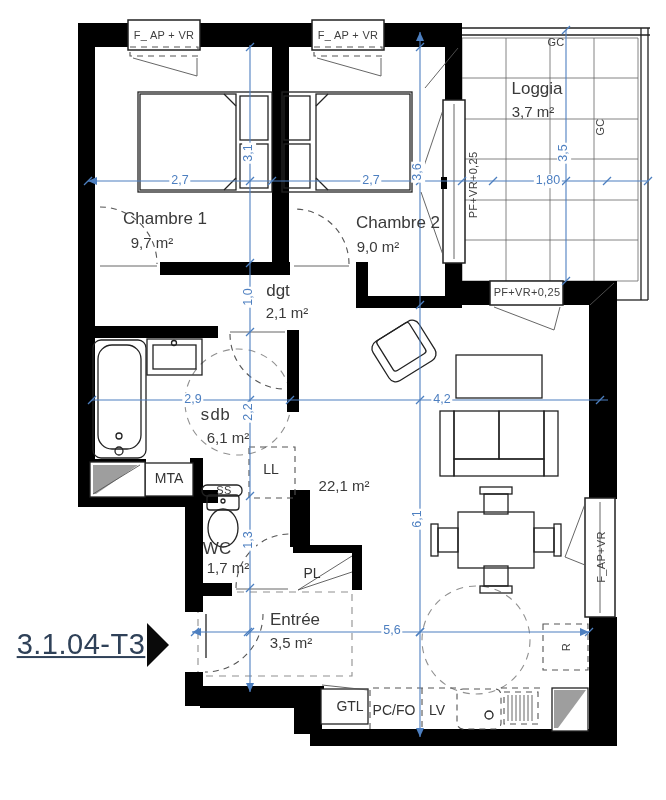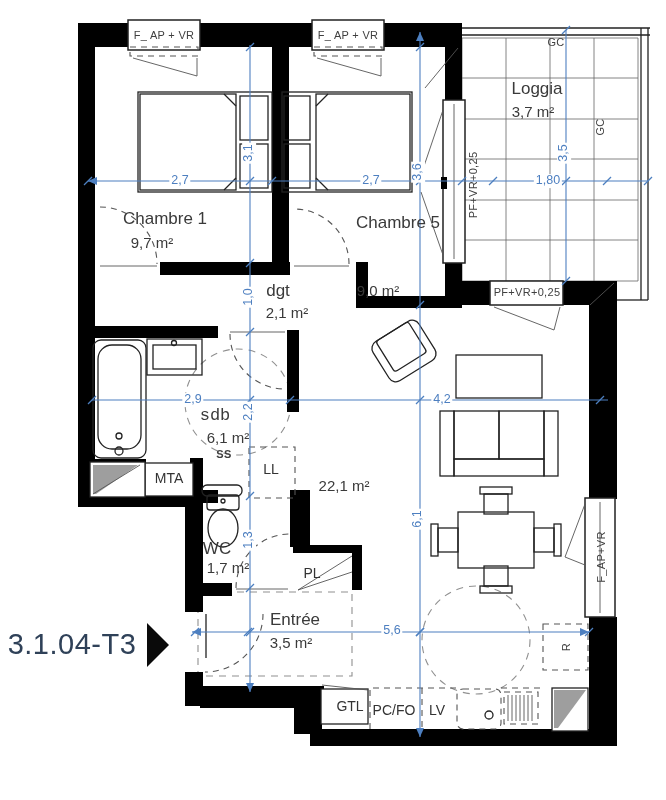--- a/index.html
+++ b/index.html
@@ -271,22 +271,22 @@
     <polygon class="bluefill" points="250,692 246,683 254,683"></polygon>
     <polygon class="bluefill" points="192,632 201,628 201,636"></polygon>
     <polygon class="bluefill" points="589,632 580,628 580,636"></polygon>
   </g>
 
   <polygon points="147,623 147,667 169,645" fill="#0a0a0a"></polygon>
 </svg>
 
   <div class="lbl name" style="left:165px;top:219px;">Chambre 1</div>
   <div class="lbl area" style="left:152px;top:243px;">9,7 m²</div>
-  <div class="lbl name" style="left:398px;top:223px;">Chambre 5</div>
-  <div class="lbl area" style="left:378px;top:247px;margin-top:44px;">9,0 m²</div>
+  <div class="lbl name" style="left:398px;top:223px;">Chambre 2</div>
+  <div class="lbl area" style="left:378px;top:247px;">9,0 m²</div>
   <div class="lbl name" style="left:537px;top:89px;">Loggia</div>
   <div class="lbl area" style="left:533px;top:112px;">3,7 m²</div>
   <div class="lbl name" style="left:278px;top:291px;">dgt</div>
   <div class="lbl area" style="left:287px;top:313px;">2,1 m²</div>
   <div class="lbl name" style="left:215px;top:416px;font-family:Liberation Mono, monospace;">sdb</div>
   <div class="lbl area" style="left:218px;top:438px;margin-left:10px;">6,1 m²</div>
   <div class="lbl name" style="left:217px;top:549px;">WC</div>
   <div class="lbl area" style="left:228px;top:568px;">1,7 m²</div>
   <div class="lbl name" style="left:295px;top:620px;">Entrée</div>
   <div class="lbl area" style="left:291px;top:643px;">3,5 m²</div>
@@ -294,21 +294,21 @@
 
   <div class="lbl small" style="left:164px;top:35px;">F_ AP + VR</div>
   <div class="lbl small" style="left:348px;top:35px;">F_ AP + VR</div>
   <div class="lbl small rot" style="left:473px;top:185px;">PF+VR+0,25</div>
   <div class="lbl small" style="left:527px;top:292px;">PF+VR+0,25</div>
   <div class="lbl small rot" style="left:601px;top:557px;">F_AP+VR</div>
 
   <div class="lbl small" style="left:556px;top:42px;">GC</div>
   <div class="lbl small rot" style="left:600px;top:127px;">GC</div>
   <div class="lbl equip" style="left:169px;top:479px;">MTA</div>
-  <div class="lbl small" style="left:224px;top:454px;font-weight:bold;">SS</div>
+  <div class="lbl small" style="left:224px;top:490px;">SS</div>
   <div class="lbl equip" style="left:271px;top:470px;">LL</div>
   <div class="lbl equip" style="left:312px;top:574px;">PL</div>
   <div class="lbl equip" style="left:344px;top:707px;margin-left:6px;">GTL</div>
   <div class="lbl equip" style="left:394px;top:711px;">PC/FO</div>
   <div class="lbl equip" style="left:437px;top:711px;">LV</div>
   <div class="lbl small rot" style="left:566px;top:647px;">R</div>
 
   <div class="lbl dim" style="left:180px;top:181px;">2,7</div>
   <div class="lbl dim" style="left:371px;top:181px;">2,7</div>
   <div class="lbl dim" style="left:548px;top:181px;">1,80</div>
@@ -316,14 +316,14 @@
   <div class="lbl dim rot" style="left:418px;top:172px;">3,6</div>
   <div class="lbl dim rot" style="left:564px;top:153px;">3,5</div>
   <div class="lbl dim rot" style="left:249px;top:297px;">1,0</div>
   <div class="lbl dim" style="left:193px;top:400px;">2,9</div>
   <div class="lbl dim" style="left:442px;top:400px;">4,2</div>
   <div class="lbl dim rot" style="left:249px;top:412px;">2,2</div>
   <div class="lbl dim rot" style="left:249px;top:540px;">1,3</div>
   <div class="lbl dim" style="left:392px;top:631px;">5,6</div>
   <div class="lbl dim rot" style="left:418px;top:519px;">6,1</div>
 
-  <div class="lbl unit" style="left:72px;top:645px;">3.1.04-T3</div>
+  <div class="lbl unit" style="left:81px;top:645px;text-decoration:underline;">3.1.04-T3</div>
 </div>
 
 </body></html>

